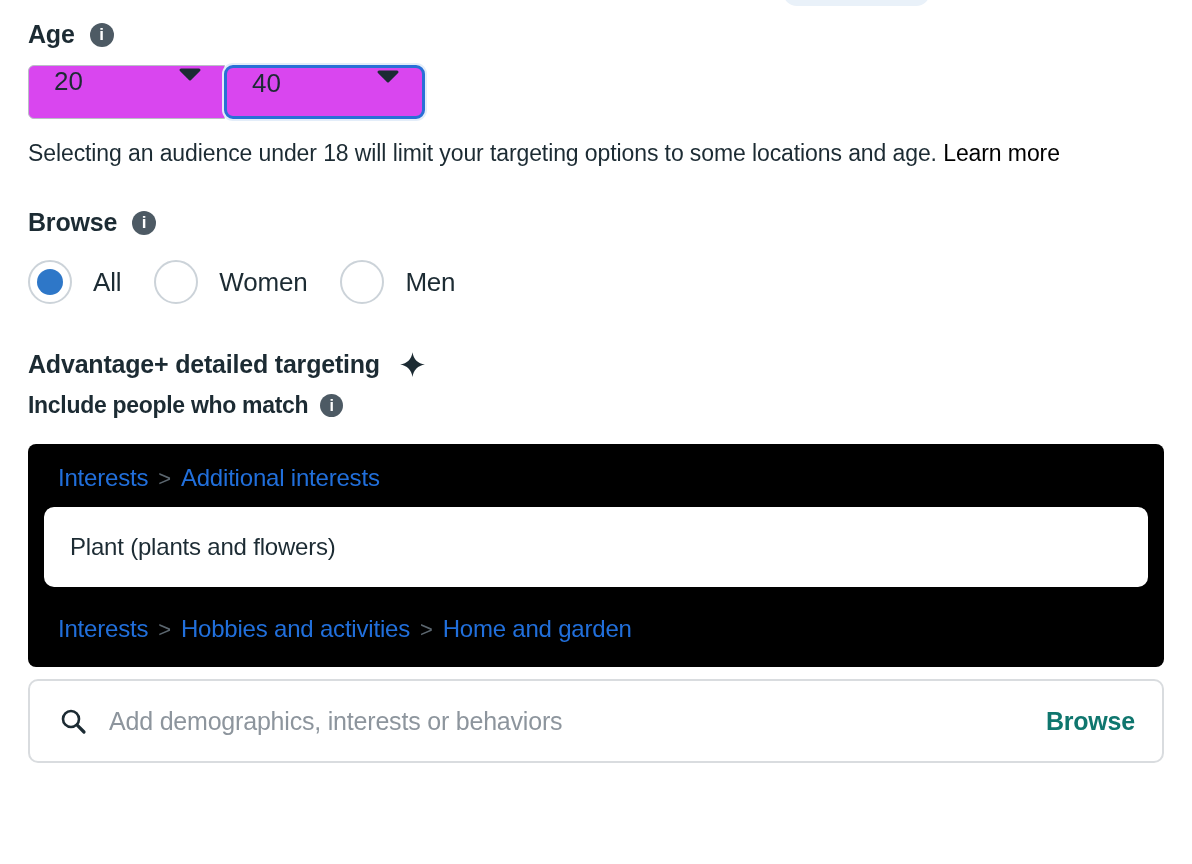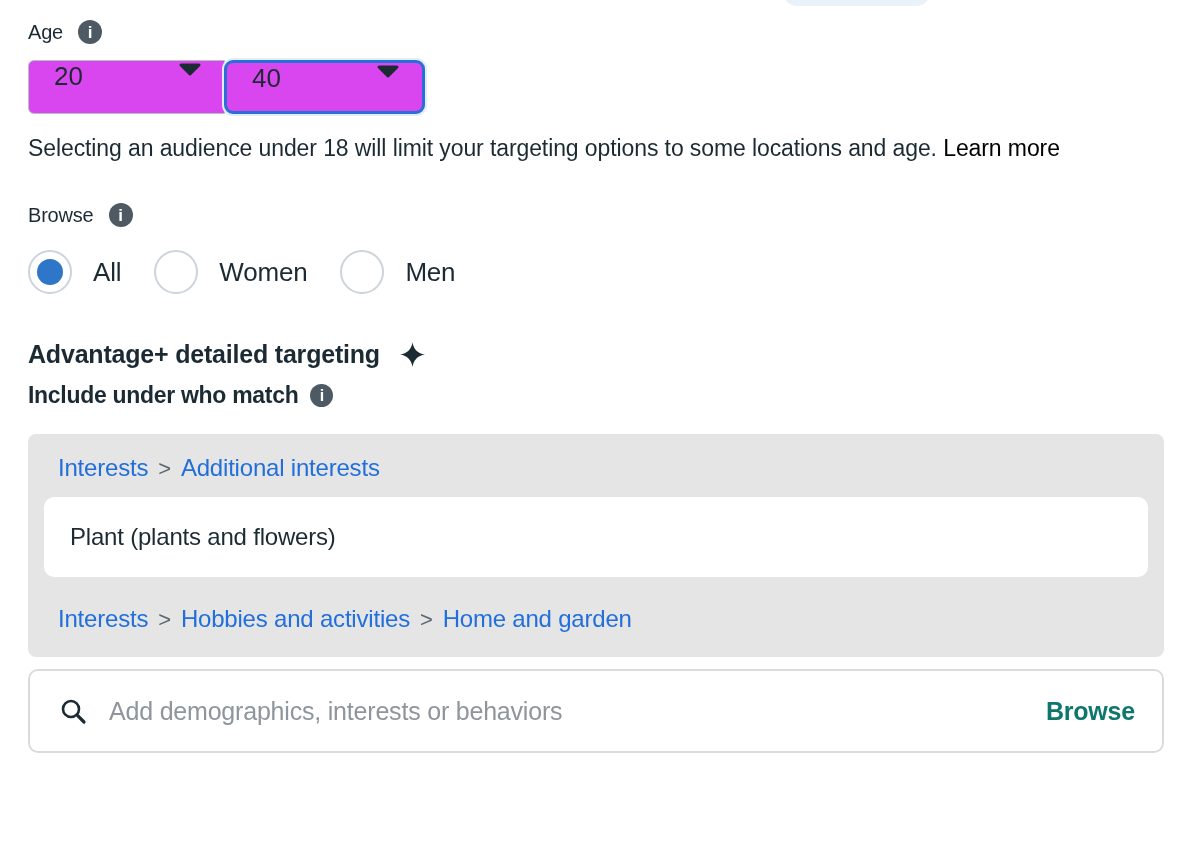--- a/index.html
+++ b/index.html
@@ -14,21 +14,21 @@
   .content { padding:20px 28px 0 28px; }
 
   
   .top-pill {
     position:absolute; left:783px; top:-22px;
     width:147px; height:28px;
     background:#e9f1f9; border-radius:14px;
   }
 
   .label-row { display:flex; align-items:center; gap:15px; }
-  .section-label { font-size:20px; font-weight:400; letter-spacing:-0.2px; }
+  .section-label { font-size:25px; font-weight:700; letter-spacing:-0.2px; }
 
   .info-icon {
     width:24px; height:24px; border-radius:50%;
     background:#4d5a64; color:#ffffff;
     display:inline-flex; align-items:center; justify-content:center;
     font-size:17px; font-weight:700; line-height:1;
     cursor:pointer; flex:0 0 auto;
   }
   .info-icon.small { width:23px; height:23px; font-size:16px; }
 
@@ -71,21 +71,21 @@
   .advantage-section { margin-top:46px; }
   .advantage-row { display:flex; align-items:center; gap:19px; }
   .advantage-title { font-size:25px; font-weight:700; letter-spacing:-0.2px; }
   .sparkle-icon svg { display:block; }
   .include-row { display:flex; align-items:center; gap:12px; margin-top:13px; }
   .include-label { font-size:23px; font-weight:700; letter-spacing:-0.3px; }
 
   
   .panel {
     margin-top:25px;
-    background:#e5e5e5;
+    background:#000000;
     border-radius:8px;
     padding:18px 16px 22px 16px;
   }
   .breadcrumb { padding-left:14px; font-size:24px; line-height:31px; letter-spacing:-0.2px; }
   .breadcrumb .crumb { color:#216fdb; cursor:pointer; }
   .breadcrumb .sep { color:#5c6770; margin:0 10px; font-size:22px; }
   .breadcrumb.second { margin-top:26px; }
   .chip-card {
     margin-top:13px; background:#ffffff; border-radius:10px;
     height:80px; display:flex; align-items:center;
@@ -177,21 +177,21 @@
   <div class="advantage-section">
     <div class="advantage-row">
       <span class="advantage-title">Advantage+ detailed targeting</span>
       <span class="sparkle-icon">
         <svg width="27" height="27" viewBox="0 0 24 24">
             <path d="M12 1 C12.9 7.2 16.8 11.1 23 12 C16.8 12.9 12.9 16.8 12 23 C11.1 16.8 7.2 12.9 1 12 C7.2 11.1 11.1 7.2 12 1 Z" fill="#1c2b33"></path>
           </svg>
       </span>
     </div>
     <div class="include-row">
-      <span class="include-label">Include under who match</span>
+      <span class="include-label">Include people who match</span>
       <span class="info-icon small">i</span>
     </div>
 
     <div class="panel">
 
       <div class="breadcrumb">
         <span class="crumb">Interests</span><span class="sep">&gt;</span><span class="crumb">Additional interests</span>
       </div>
       <div class="chip-card">
         <span>Plant (plants and flowers)</span>

